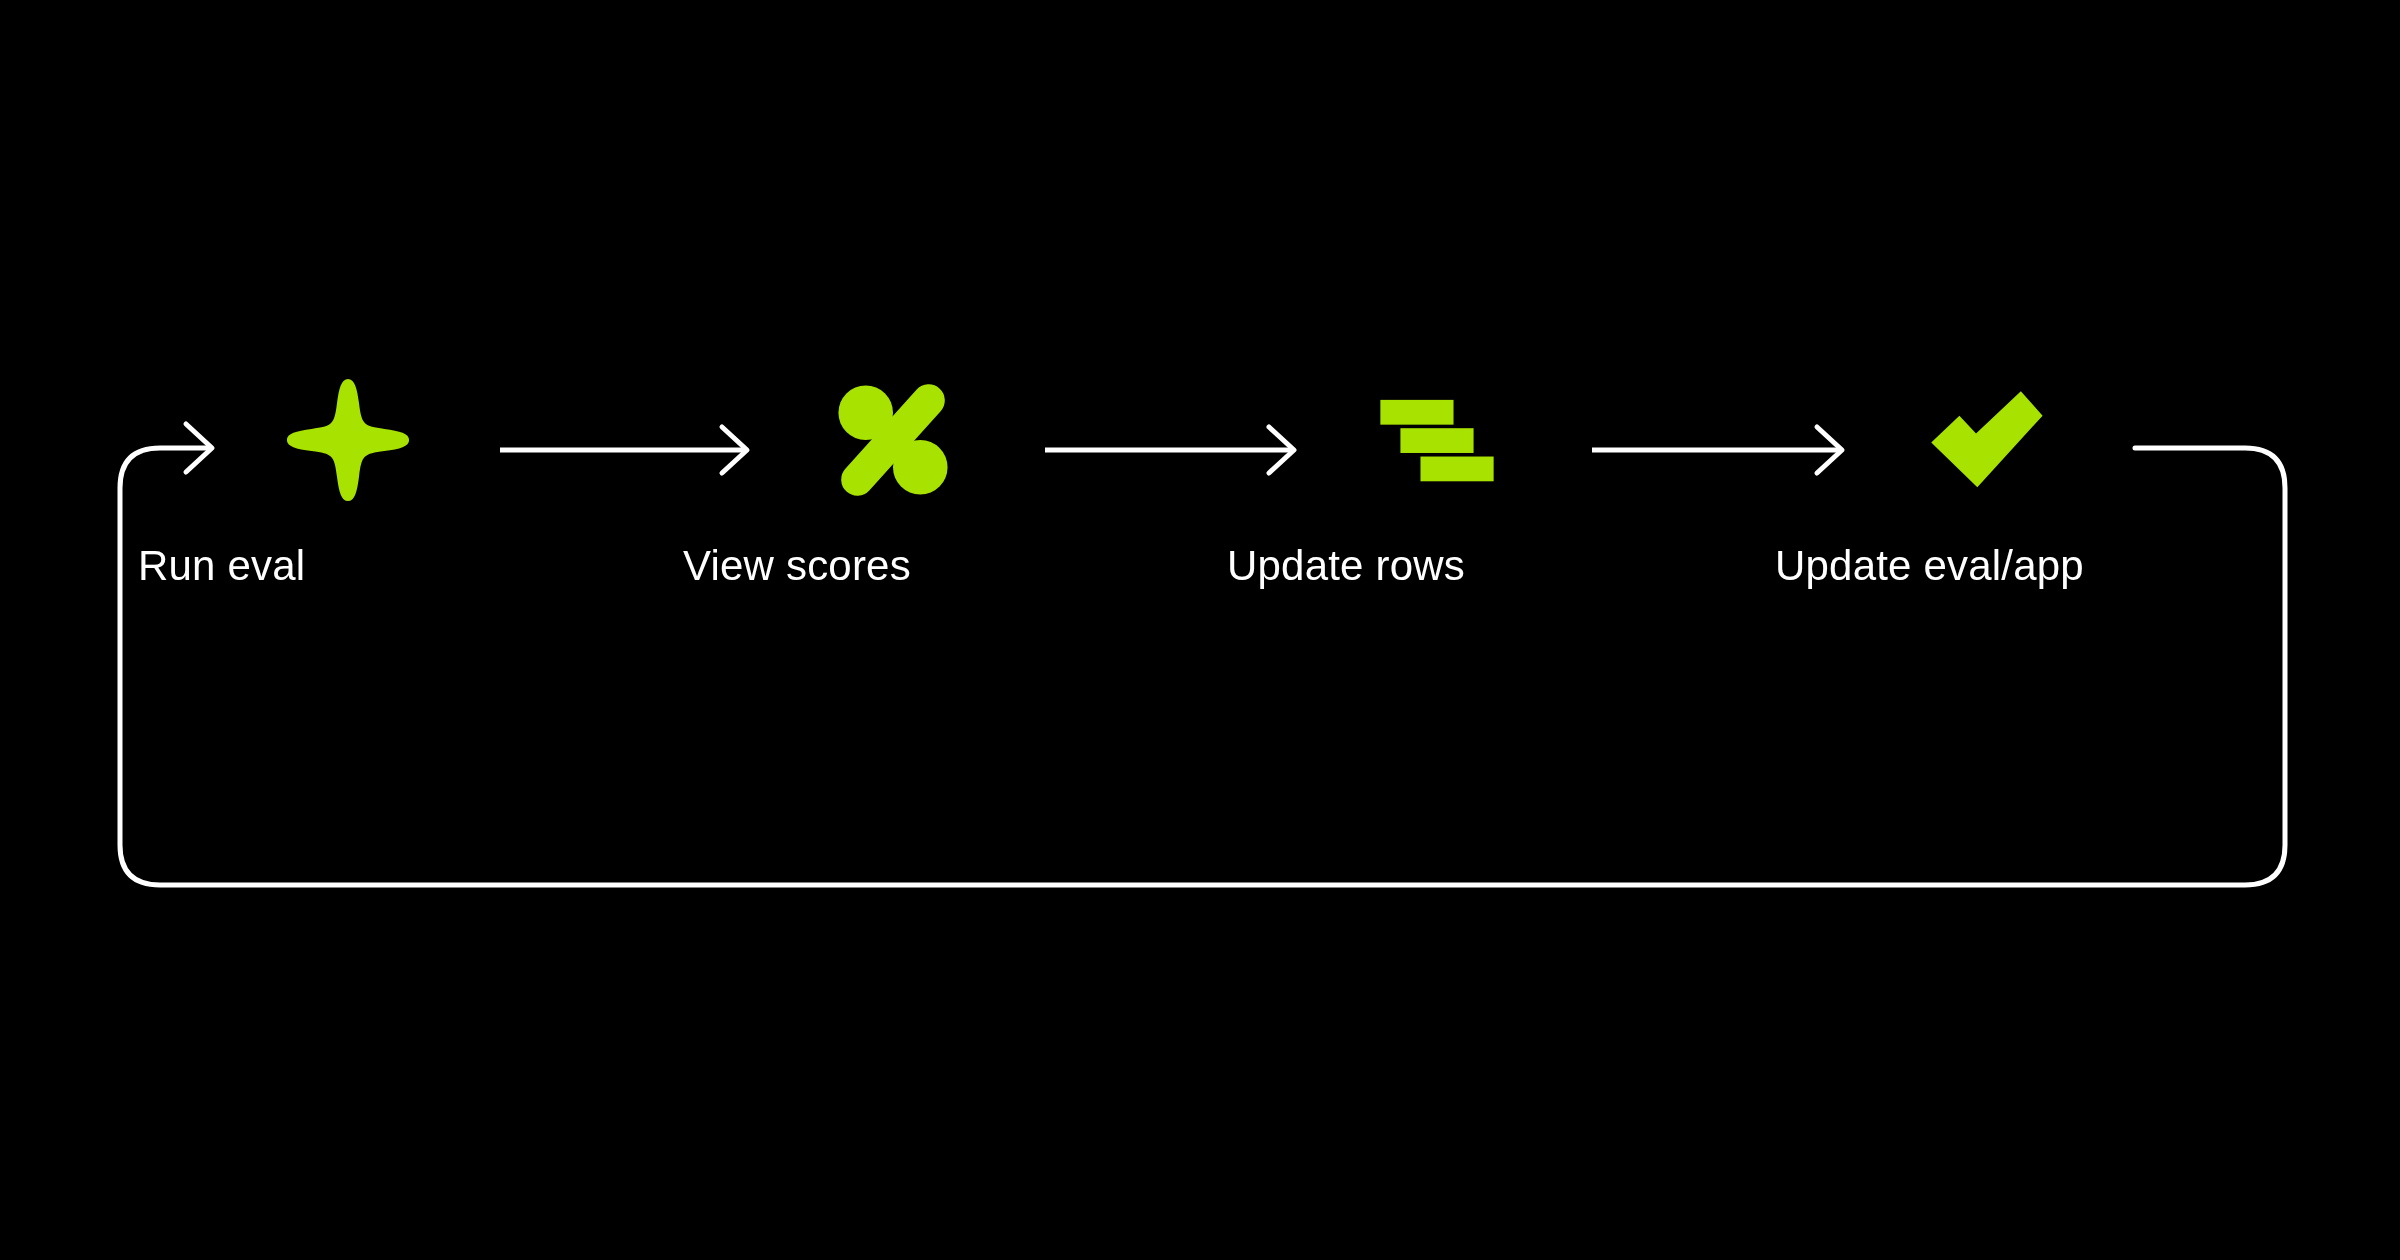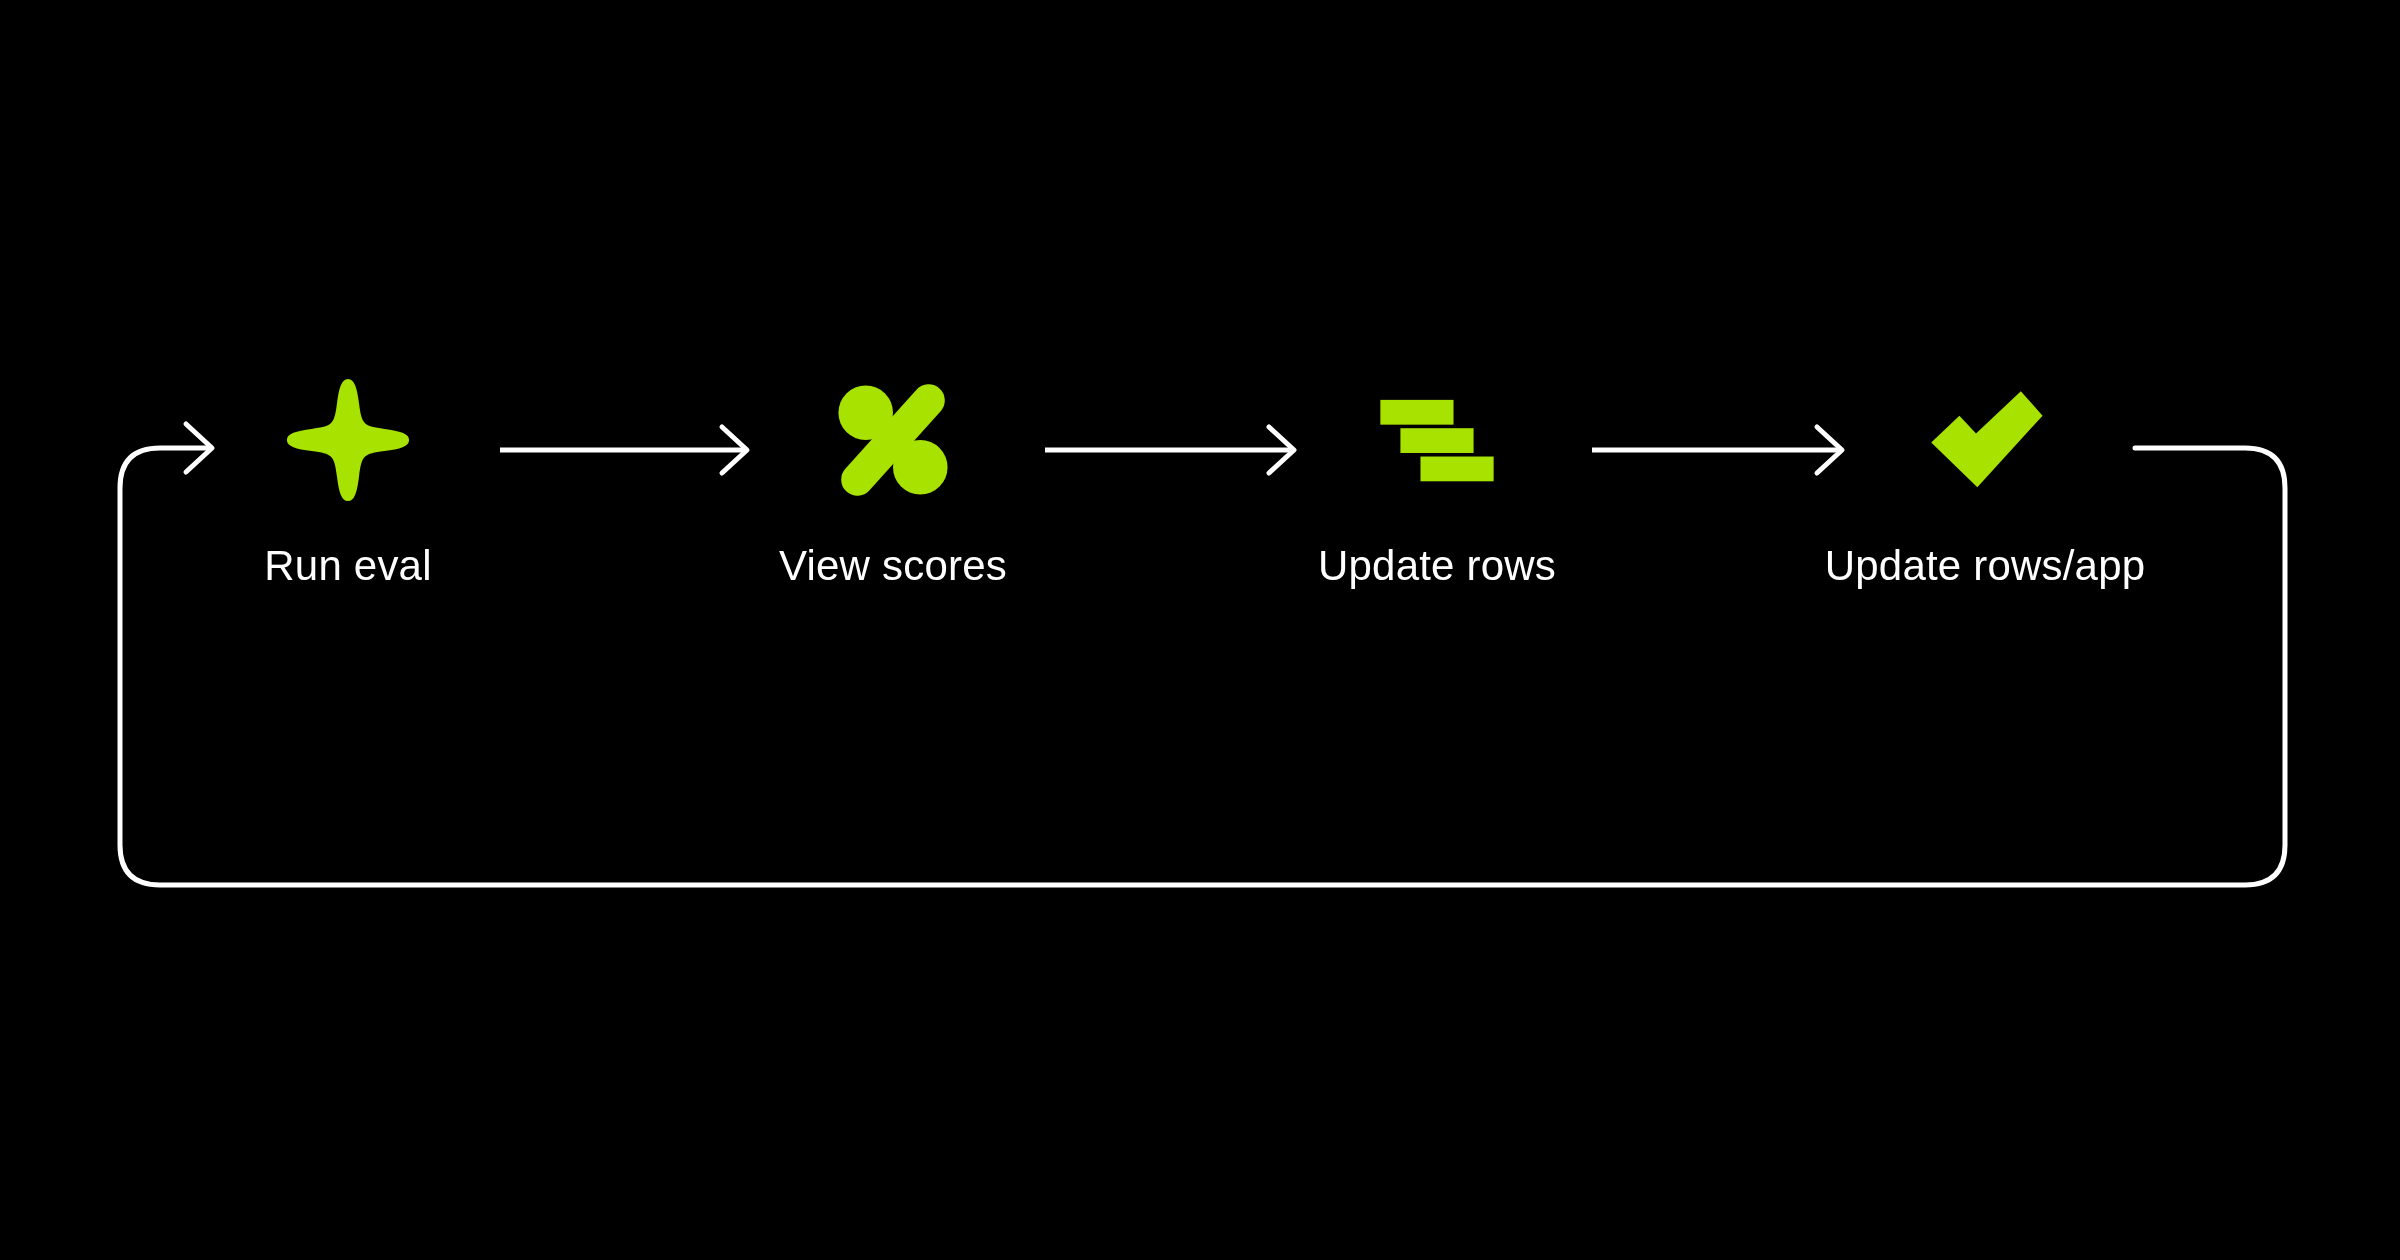--- a/index.html
+++ b/index.html
@@ -25,21 +25,21 @@
     left: 0;
     top: 0;
     width: 2400px;
     height: 1260px;
     display: block;
   }
   .step-node {
     position: absolute;
     width: 420px;
     margin-left: -210px;
-    text-align: center;
+    text-align: left;
   }
   .step-icon {
     height: 130px;
     display: flex;
     align-items: center;
     justify-content: center;
   }
   .step-icon svg {
     display: block;
   }
@@ -116,16 +116,16 @@
     </div>
     <div class="step-label">Update rows</div>
   </div>
 
   <div class="step-node" style="left:1985px; top:375px;">
     <div class="step-icon">
       <svg width="128" height="128" viewBox="0 0 100 100" aria-hidden="true">
         <polygon points="8,52 30,31 43,45 78,12 95,31 44,87" fill="#A8E200"></polygon>
       </svg>
     </div>
-    <div class="step-label">Update rows/app</div>
+    <div class="step-label">Update eval/app</div>
   </div>
 
 </div>
 
 </body></html>

